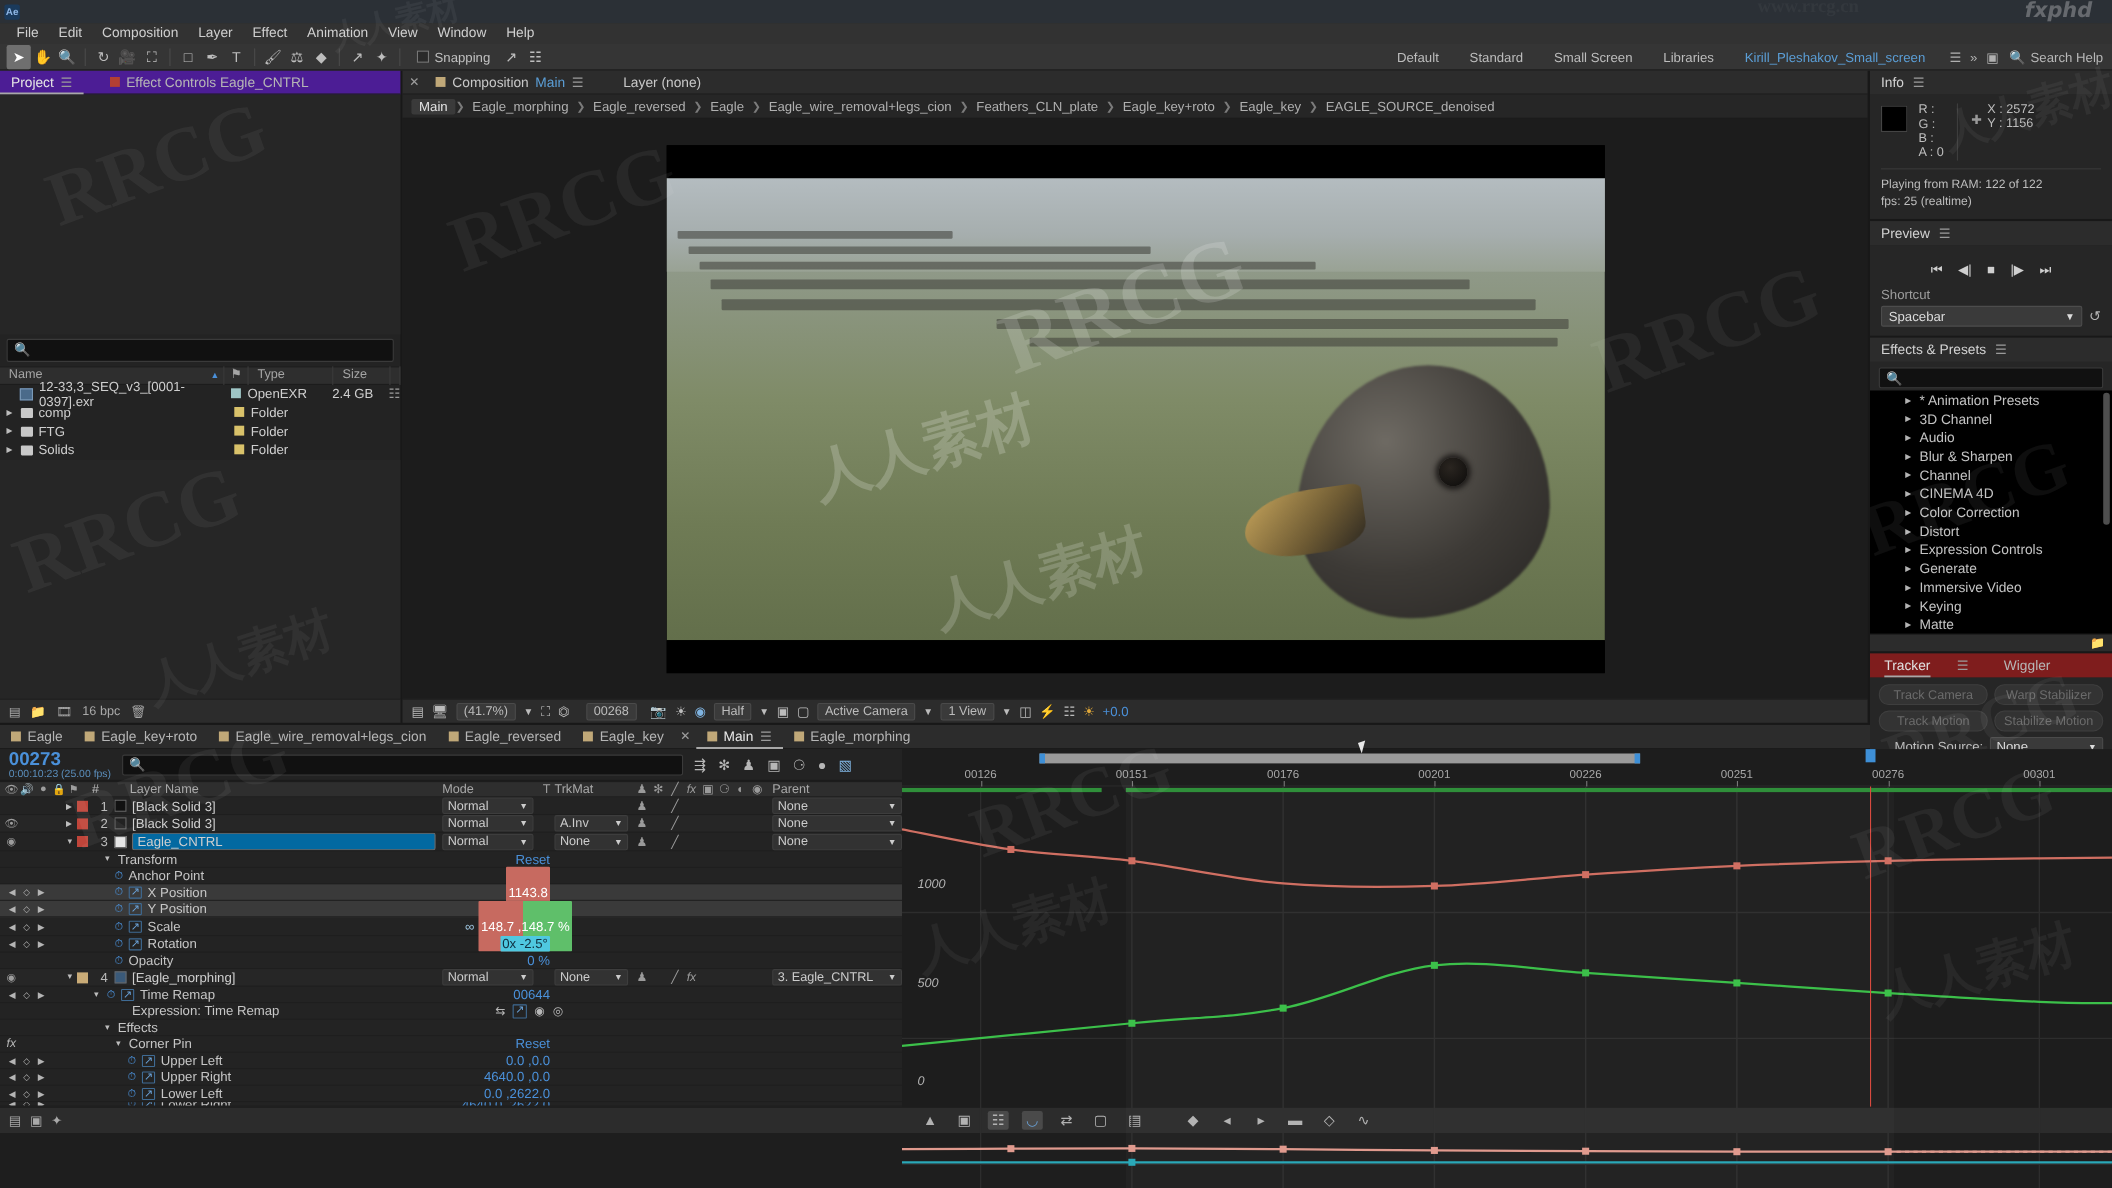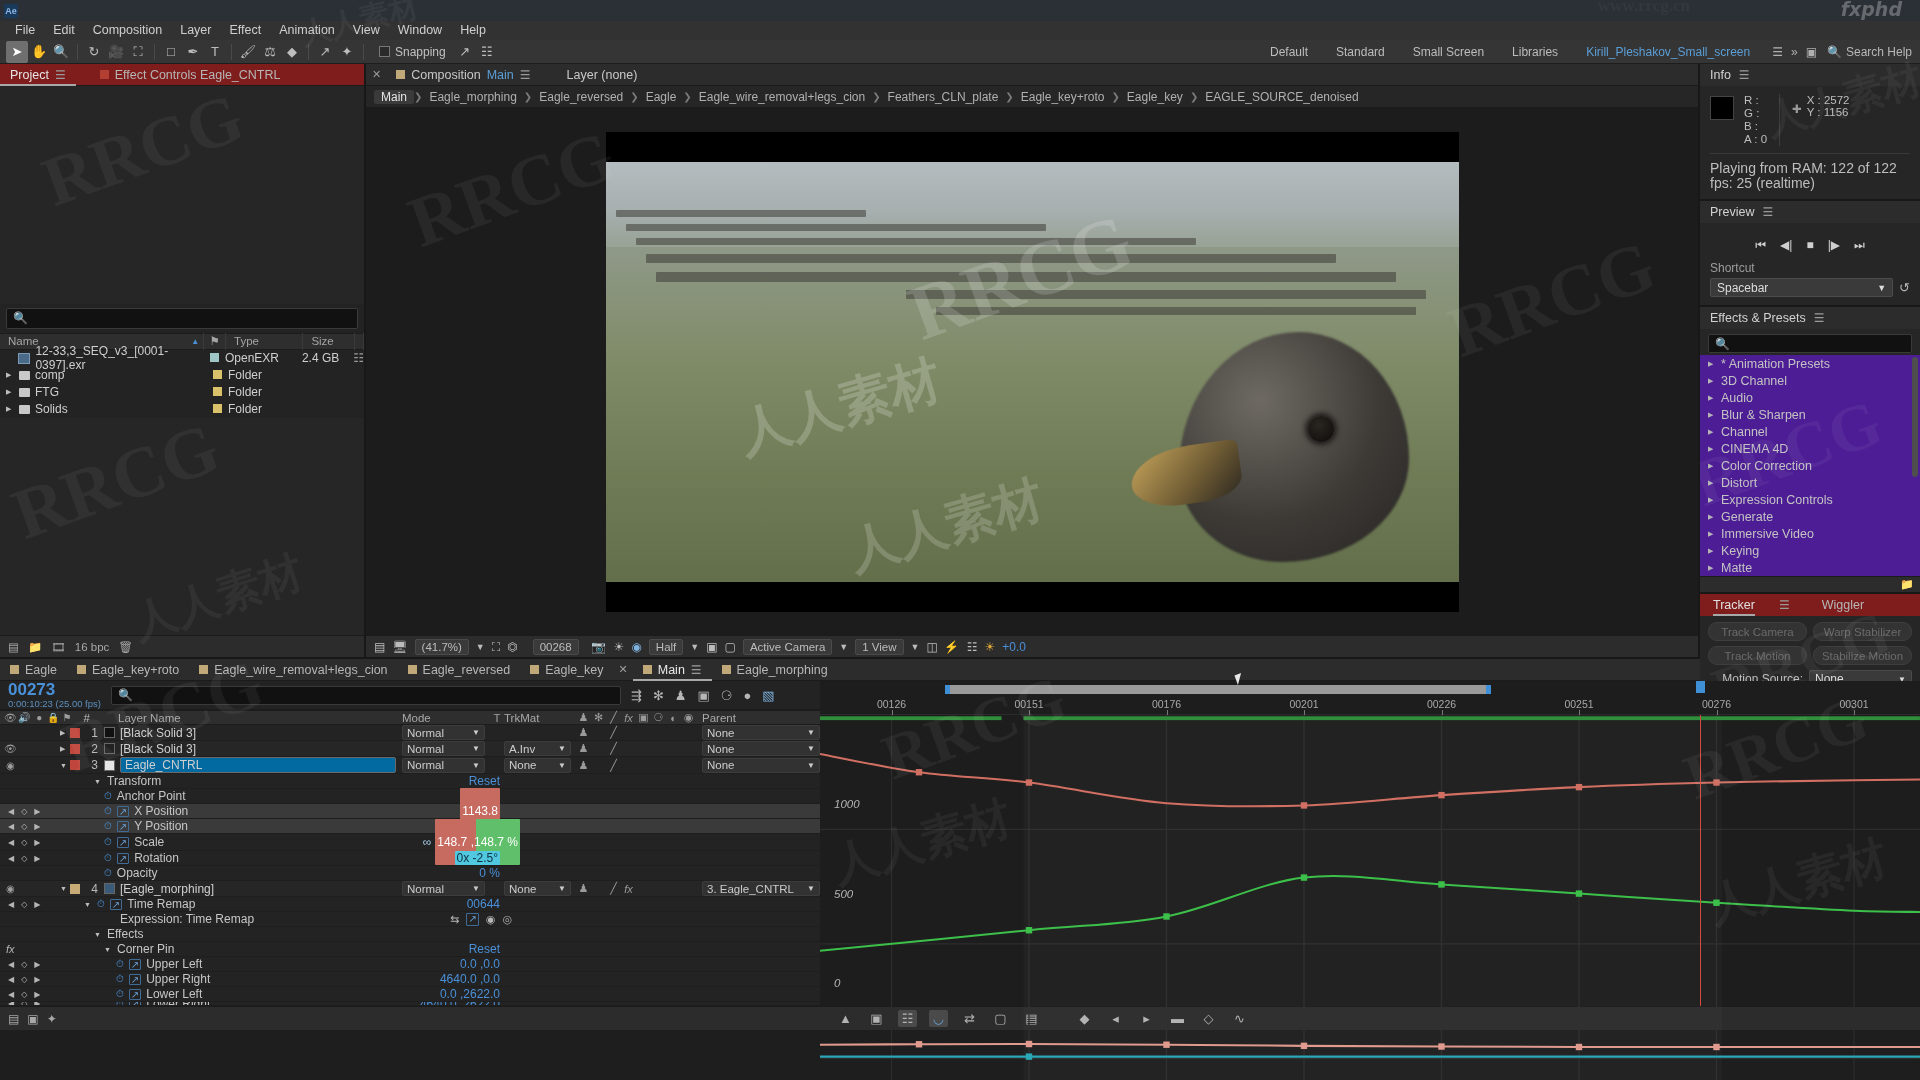--- a/index.html
+++ b/index.html
@@ -25,21 +25,21 @@
   #snapbox .cb{width:11px;height:11px;border:1px solid #777;background:#2a2a2a;}
   #wsbar{position:absolute;right:8px;top:0;height:24px;display:flex;align-items:center;gap:0;font-size:12px;}
   #wsbar .ws{padding:0 14px;color:#bdbdbd;}
   #wsbar .ws.sel{color:#5b9ed6;}
   #wsbar .ic{margin-left:8px;color:#b0b0b0;}
   #searchhelp{display:flex;align-items:center;gap:4px;margin-left:10px;color:#b8b8b8;font-size:12px;}
   
   #main{display:flex;height:593px;}
   
   #projectpanel{width:366px;background:#232323;border-right:2px solid #181818;display:flex;flex-direction:column;}
-  .paneltabs{height:22px;background:#7f1d1d;display:flex;align-items:center;font-size:12.5px;border-bottom:1px solid #1b1b1b;}
+  .paneltabs{height:22px;background:#4c1d95;display:flex;align-items:center;font-size:12.5px;border-bottom:1px solid #1b1b1b;}
   .paneltabs .ptab{display:flex;align-items:center;gap:6px;padding:0 10px;height:22px;color:#b6b6b6;}
   .paneltabs .ptab.active{color:#e6e6e6;box-shadow:inset 0 -2px 0 #a8a8a8;}
   .paneltabs .cdot{width:9px;height:9px;background:#b33f33;}
   .hamb{font-size:12px;color:#9a9a9a;}
   .projbody{flex:1;background:#262626;}
   .searchrow{height:21px;margin:4px 6px;background:#111;border:1px solid #3a3a3a;border-radius:2px;display:flex;align-items:center;padding:0 6px;color:#888;font-size:12px;}
   .projhdr{height:17px;background:#2e2e2e;display:flex;align-items:center;font-size:11.5px;color:#a5a5a5;border-top:1px solid #1c1c1c;border-bottom:1px solid #1c1c1c;}
   .projhdr .c{border-right:1px solid #3a3a3a;padding-left:8px;height:17px;line-height:17px;overflow:hidden;}
   .projrow{height:17px;display:flex;align-items:center;font-size:12px;color:#cfcfcf;}
   .projrow .nm{display:flex;align-items:center;gap:5px;padding-left:6px;}
@@ -76,26 +76,26 @@
   .pill{background:#3a3a3a;border:1px solid #4a4a4a;border-radius:2px;padding:0 6px;height:16px;line-height:15px;font-size:11.5px;}
   
   #rightdock{width:222px;background:#232323;border-left:2px solid #181818;display:flex;flex-direction:column;}
   .rpanel{border-bottom:2px solid #181818;}
   .rhdr{height:22px;background:#2c2c2c;display:flex;align-items:center;gap:8px;padding:0 10px;font-size:12.5px;color:#d2d2d2;}
   .rbody{padding:8px 10px;background:#262626;}
   .infogrid{display:flex;gap:10px;font-size:12px;color:#bdbdbd;}
   .swatch{width:24px;height:24px;background:#000;border:1px solid #444;margin-top:2px;}
   .infotxt div{line-height:13px;}
   .divline{height:1px;background:#3a3a3a;margin:7px 0;}
-  .ramtxt{font-size:14px;color:#bdbdbd;line-height:15px;}
+  .ramtxt{font-size:11px;color:#bdbdbd;line-height:15px;}
   .prevbtns{display:flex;justify-content:center;gap:14px;font-size:12px;color:#cfcfcf;padding:7px 0 9px;}
   .lbl{font-size:12px;color:#9d9d9d;margin-bottom:3px;}
   .selectbox{height:19px;background:#3a3a3a;border:1px solid #4c4c4c;border-radius:2px;display:flex;align-items:center;justify-content:space-between;padding:0 6px;font-size:12px;color:#dcdcdc;}
   .fxsearch{height:19px;background:#111;border:1px solid #3a3a3a;border-radius:2px;display:flex;align-items:center;padding:0 6px;color:#888;font-size:12px;margin-bottom:2px;}
-  .fxlist{background:#4c1d95;}
+  .fxlist{background:#000000;padding-left:24px;}
   .fxrow{height:17px;display:flex;align-items:center;gap:5px;font-size:12.5px;color:#c3c3c3;padding-left:8px;}
   .fxrow .tri{font-size:7px;color:#b4b4b4;}
   
   #trackerhdr{height:22px;background:#7f1d1d;display:flex;align-items:center;gap:24px;padding:0 13px;font-size:12.5px;}
   #trackerhdr .tt{color:#e0e0e0;box-shadow:inset 0 -2px 0 #a8a8a8;height:22px;line-height:22px;}
   #trackerhdr .tw{color:#b6b6b6;}
   .tkbody{padding:6px 8px;background:#262626;}
   .tkgrid{display:flex;gap:6px;margin-bottom:5px;}
   .tkbtn{flex:1;height:19px;background:#333;border:1px solid #3e3e3e;border-radius:9px;font-size:11.5px;color:#6b6b6b;display:flex;align-items:center;justify-content:center;}
   .tkline{display:flex;align-items:center;gap:6px;margin-bottom:4px;font-size:12px;}

